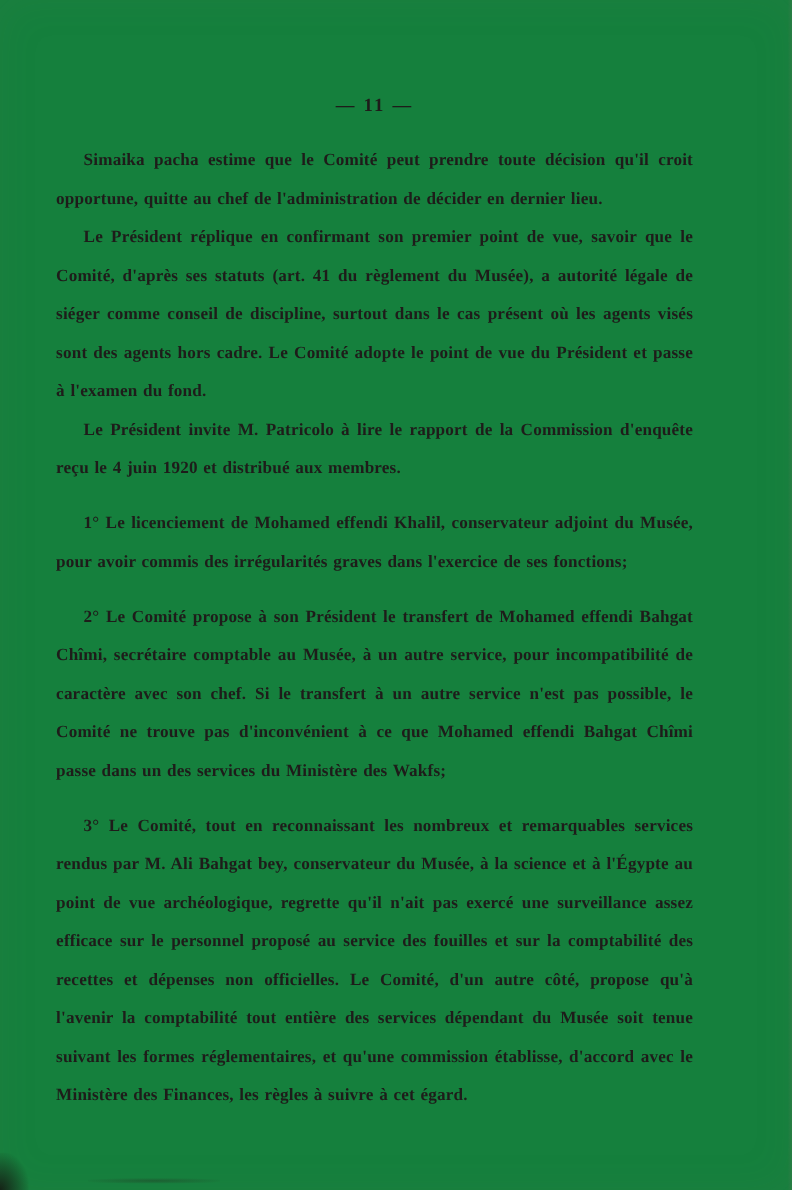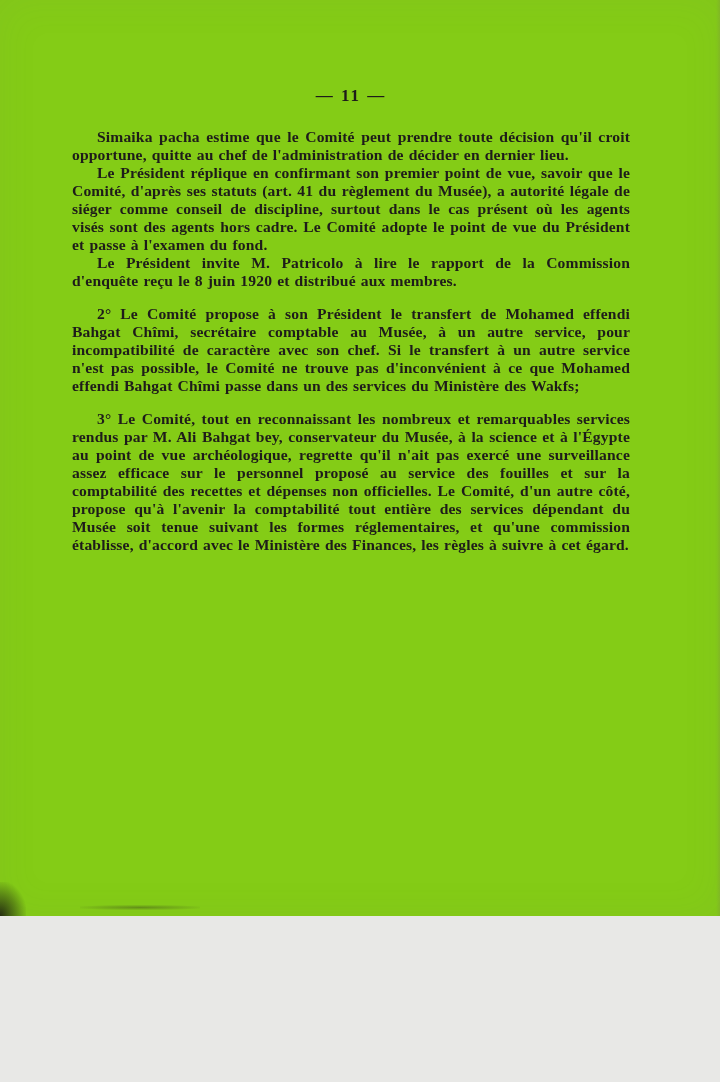--- a/index.html
+++ b/index.html
@@ -4,40 +4,40 @@
 <style>
   html, body {
     margin: 0;
     padding: 0;
     background: #e8e8e6;
     font-family: "Liberation Serif", "DejaVu Serif", serif;
   }
   .scan-page {
     position: relative;
     width: 720px;
-    height: 916px;
+    height: 1082px;
     margin: 0 auto;
-    background: #84cc16;
+    background: #15803d;
     color: #1e1c1a;
     overflow: hidden;
     box-sizing: border-box;
-    padding: 86px 90px 40px 72px;
+    padding: 86px 90px 40px 51px;
     box-shadow: inset 0 0 40px rgba(120,115,105,0.08);
   }
   .page-number {
     text-align: center;
     font-weight: bold;
     font-size: 17px;
     letter-spacing: 2px;
     margin-bottom: 22px;
   }
   .para {
     margin: 0;
     font-size: 15.6px;
-    line-height: 18px;
+    line-height: 35px;
     text-align: justify;
     text-indent: 1.6em;
     word-spacing: 1px;
     font-weight: 600;
     letter-spacing: 0.15px;
   }
   .para.spaced {
     margin-top: 15px;
   }
   
@@ -70,23 +70,24 @@
 <body>
 
 <div class="scan-page">
 
   <div class="page-number">— 11 —</div>
 
   <p class="para">Simaika pacha estime que le Comité peut prendre toute décision qu'il croit opportune, quitte au chef de l'administration de décider en dernier lieu.</p>
 
   <p class="para">Le Président réplique en confirmant son premier point de vue, savoir que le Comité, d'après ses statuts (art. 41 du règlement du Musée), a autorité légale de siéger comme conseil de discipline, surtout dans le cas présent où les agents visés sont des agents hors cadre. Le Comité adopte le point de vue du Président et passe à l'examen du fond.</p>
 
-  <p class="para">Le Président invite M. Patricolo à lire le rapport de la Commission d'enquête reçu le 8 juin 1920 et distribué aux membres.</p>
+  <p class="para">Le Président invite M. Patricolo à lire le rapport de la Commission d'enquête reçu le 4 juin 1920 et distribué aux membres.</p>
 
 
+  <p class="para spaced">1° Le licenciement de Mohamed effendi Khalil, conservateur adjoint du Musée, pour avoir commis des irrégularités graves dans l'exercice de ses fonctions;</p>
 
   <p class="para spaced">2° Le Comité propose à son Président le transfert de Mohamed effendi Bahgat Chîmi, secrétaire comptable au Musée, à un autre service, pour incompatibilité de caractère avec son chef. Si le transfert à un autre service n'est pas possible, le Comité ne trouve pas d'inconvénient à ce que Mohamed effendi Bahgat Chîmi passe dans un des services du Ministère des Wakfs;</p>
 
   <p class="para spaced">3° Le Comité, tout en reconnaissant les nombreux et remarquables services rendus par M. Ali Bahgat bey, conservateur du Musée, à la science et à l'Égypte au point de vue archéologique, regrette qu'il n'ait pas exercé une surveillance assez efficace sur le personnel proposé au service des fouilles et sur la comptabilité des recettes et dépenses non officielles. Le Comité, d'un autre côté, propose qu'à l'avenir la comptabilité tout entière des services dépendant du Musée soit tenue suivant les formes réglementaires, et qu'une commission établisse, d'accord avec le Ministère des Finances, les règles à suivre à cet égard.</p>
 
 
   <div class="artifact-corner"></div>
   <div class="artifact-bottom"></div>
   <div class="artifact-edge"></div>
 

